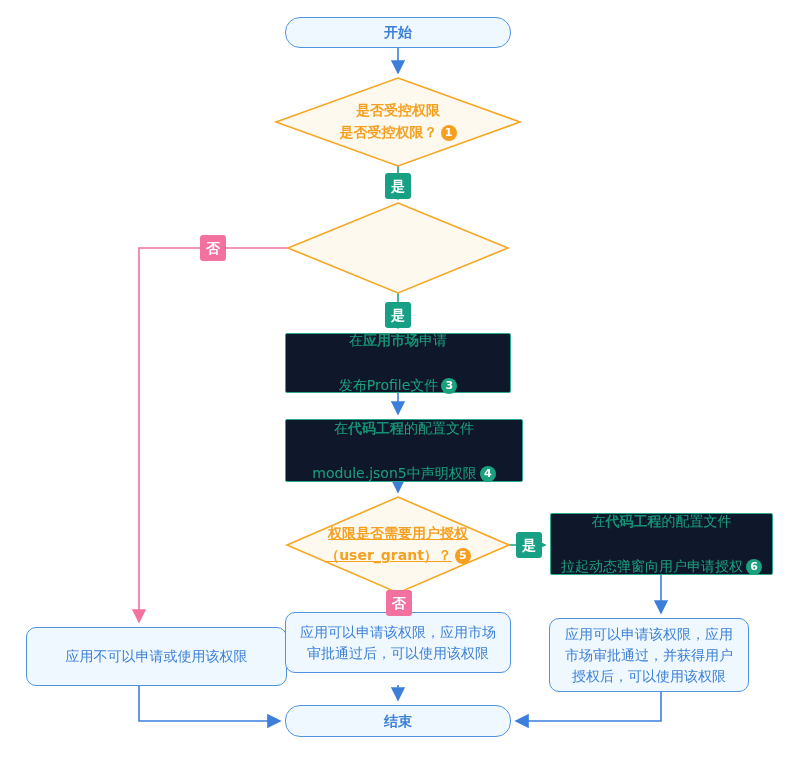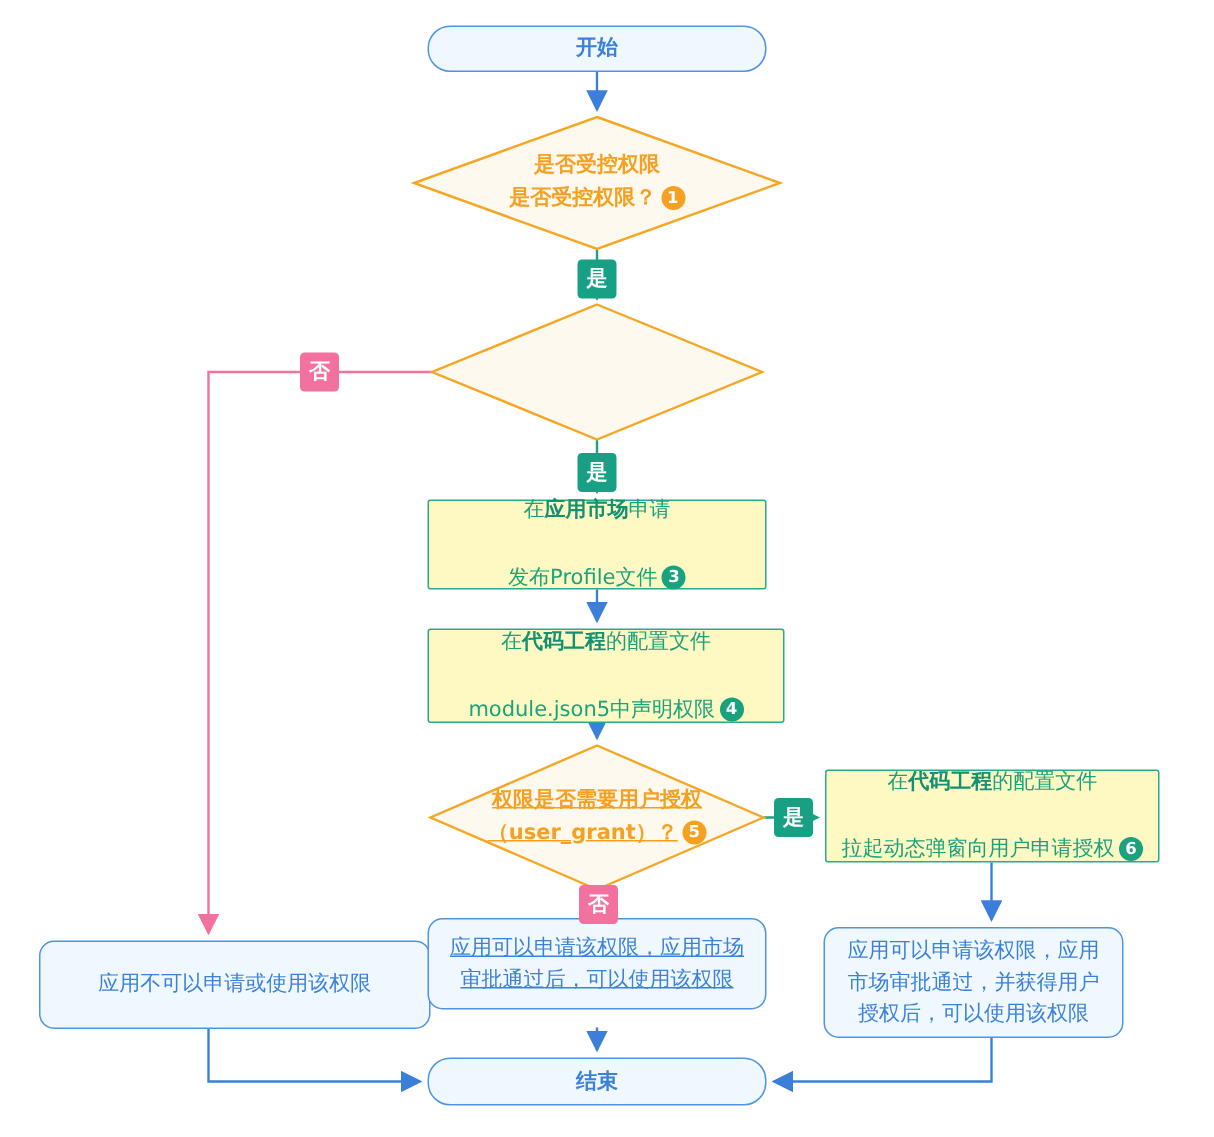--- a/index.html
+++ b/index.html
@@ -8,21 +8,21 @@
   svg.layer { position:absolute; left:0; top:0; width:809px; height:758px; }
 
   .node { position:absolute; display:flex; flex-direction:column; align-items:center; justify-content:center; text-align:center; font-size:14px; line-height:21px; }
 
   
   .blue-box { border:1.5px solid #4f94de; background:#eff8fe; color:#3c80d8; }
   .terminator { border-radius:15px; font-weight:600; }
   .result { border-radius:10px; padding:4px 10px; }
 
   
-  .proc { border:1.5px solid #2aa98c; background:#fef9c3; color:#1aa17e; border-radius:2px;gap:24px; }
+  .proc { border:1.5px solid #2aa98c; background:#0f172a; color:#1aa17e; border-radius:2px;gap:24px; }
   .proc b { font-weight:700; color:#149173; }
 
   
   .dtext { position:absolute; width:220px; text-align:center; color:#f5a021; font-size:14px; line-height:22px; font-weight:600; }
 
   
   .num { display:inline-block; width:16px; height:16px; line-height:16px; border-radius:50%; color:#fff; font-size:11px; font-weight:700; text-align:center; margin-left:3px; vertical-align:1px; }
   .num-orange { background:#f5a021; }
   .num-green { background:#1aa17e; }
 
@@ -96,21 +96,21 @@
 
   <div class="node proc" style="left:550px; top:513px; width:223px; height:62px;">
     <div><span>在</span><b>代码工程</b><span>的配置文件</span></div>
     <div><span>拉起动态弹窗向用户申请授权</span><span class="num num-green">6</span></div>
   </div>
 
   <div class="node blue-box result" style="left:26px; top:627px; width:261px; height:59px;">
     <span>应用不可以申请或使用该权限</span>
   </div>
 
-  <div class="node blue-box result" style="left:285px; top:612px; width:226px; height:61px;text-decoration:underline;">
+  <div class="node blue-box result" style="left:285px; top:612px; width:226px; height:61px;">
     <span>应用可以申请该权限，应用市场审批通过后，可以使用该权限</span>
   </div>
 
   <div class="node blue-box result" style="left:549px; top:618px; width:200px; height:74px;">
     <span>应用可以申请该权限，应用市场审批通过，并获得用户授权后，可以使用该权限</span>
   </div>
 
   <div class="node blue-box terminator" style="left:285px; top:705px; width:226px; height:32px;">
     <span>结束</span>
   </div>

